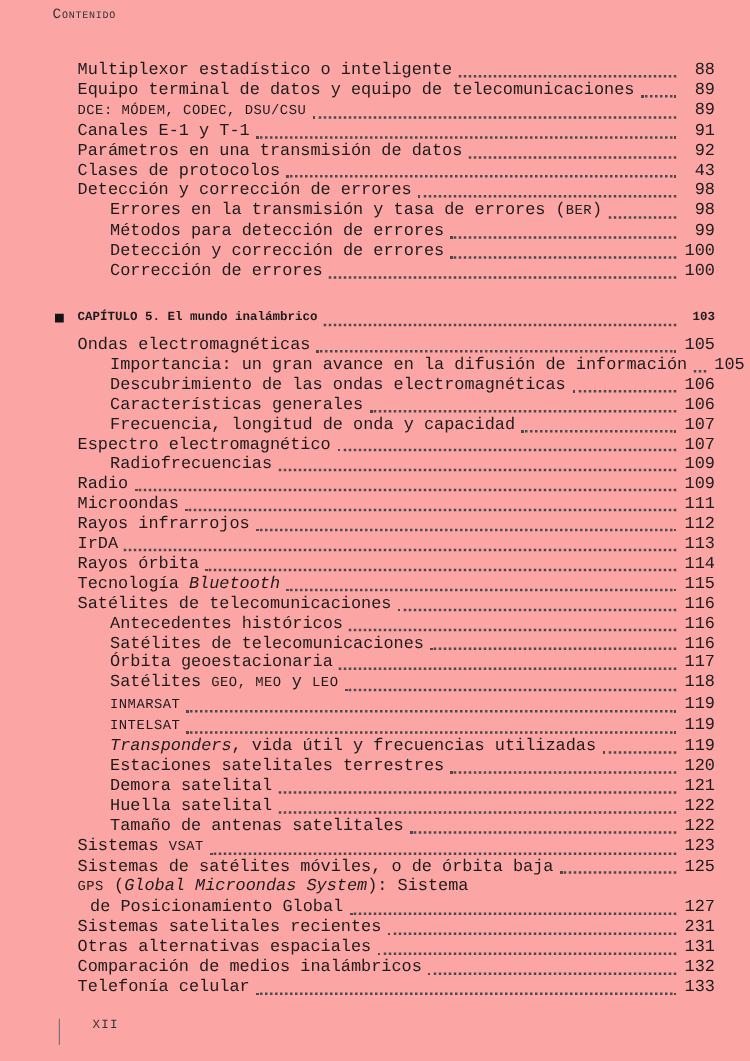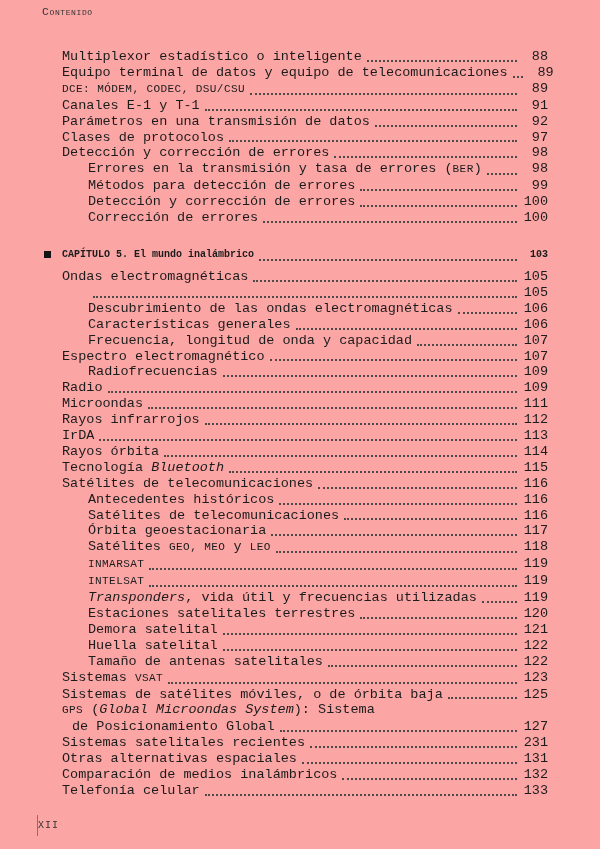--- a/index.html
+++ b/index.html
@@ -6,21 +6,21 @@
   body{width:600px;height:849px;background:#e9e9e7;}
   .page{
     position:relative;width:600px;height:849px;background:#fca5a5;
     overflow:hidden;font-family:Liberation Mono, monospace;color:#1c1c1c;
   }
   .running-head{
     position:absolute;top:5px;left:42px;
     font-variant:small-caps;font-size:11.5px;letter-spacing:.6px;color:#333;
   }
   .toc{
-    position:absolute;top:49px;left:62px;right:52px;
+    position:absolute;top:49px;left:62px;right:28px;
     font-size:13.5px;line-height:15.9px;
   }
   .toc-row{display:flex;align-items:baseline;}
   .toc-row.multi{display:block;}
   .flexline{display:flex;align-items:flex-start;}
   .indent-1{padding-left:26px;}
   .txt{flex:0 1 auto;white-space:nowrap;}
   .flexline .cont{padding-left:10px;}
   .leader{
     flex:1 1 auto;min-width:10px;
@@ -31,23 +31,23 @@
   .seg-sc{font-size:.82em;letter-spacing:.4px;}
   .seg-i{font-style:italic;}
   .toc-row.chapter{
     position:relative;font-weight:700;font-size:10px;line-height:19px;
     margin-top:19px;margin-bottom:5px;
   }
   .toc-row.chapter .bullet{
     position:absolute;left:-18px;top:6px;width:7px;height:7px;background:#141414;
   }
   .footer{
-    position:absolute;left:37px;bottom:13px;height:21px;
-    border-left:1px solid #777;padding-left:0;
-    display:flex;align-items:center;
+    position:absolute;left:47px;bottom:13px;height:21px;
+    border-left:1px solid #777;padding-left:26px;
+    display:flex;align-items:flex-start;
   }
   .folio{font-size:10px;letter-spacing:1px;color:#333;}
 </style>
 </head>
 <body>
 
 <div class="page">
   <div class="running-head">Contenido</div>
   <div class="toc" id="toc">
       <div class="toc-row indent-0">
@@ -71,21 +71,21 @@
         <span class="pagenum">91</span>
       </div>
       <div class="toc-row indent-0">
         <span class="txt"><span>Parámetros en una transmisión de datos</span></span>
         <span class="leader"></span>
         <span class="pagenum">92</span>
       </div>
       <div class="toc-row indent-0">
         <span class="txt"><span>Clases de protocolos</span></span>
         <span class="leader"></span>
-        <span class="pagenum">97</span>
+        <span class="pagenum">43</span>
       </div>
       <div class="toc-row indent-0">
         <span class="txt"><span>Detección y corrección de errores</span></span>
         <span class="leader"></span>
         <span class="pagenum">98</span>
       </div>
       <div class="toc-row indent-1">
         <span class="txt"><span>Errores en la transmisión y tasa de errores (</span><span class="seg-sc">BER</span><span>)</span></span>
         <span class="leader"></span>
         <span class="pagenum">98</span>
@@ -110,20 +110,21 @@
         <span class="txt"><span>CAPÍTULO 5. El mundo inalámbrico</span></span>
         <span class="leader"></span>
         <span class="pagenum">103</span>
       </div>
       <div class="toc-row indent-0">
         <span class="txt"><span>Ondas electromagnéticas</span></span>
         <span class="leader"></span>
         <span class="pagenum">105</span>
       </div>
       <div class="toc-row indent-1">
+        <span class="txt"><span>Importancia: un gran avance en la difusión de información</span></span>
         <span class="leader"></span>
         <span class="pagenum">105</span>
       </div>
       <div class="toc-row indent-1">
         <span class="txt"><span>Descubrimiento de las ondas electromagnéticas</span></span>
         <span class="leader"></span>
         <span class="pagenum">106</span>
       </div>
       <div class="toc-row indent-1">
         <span class="txt"><span>Características generales</span></span>

